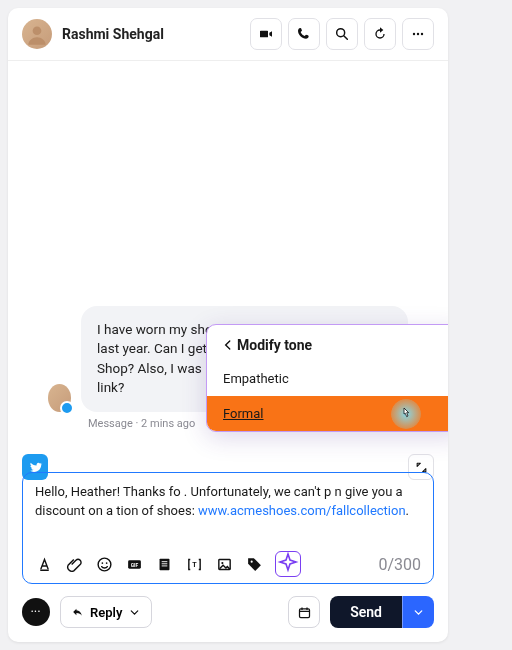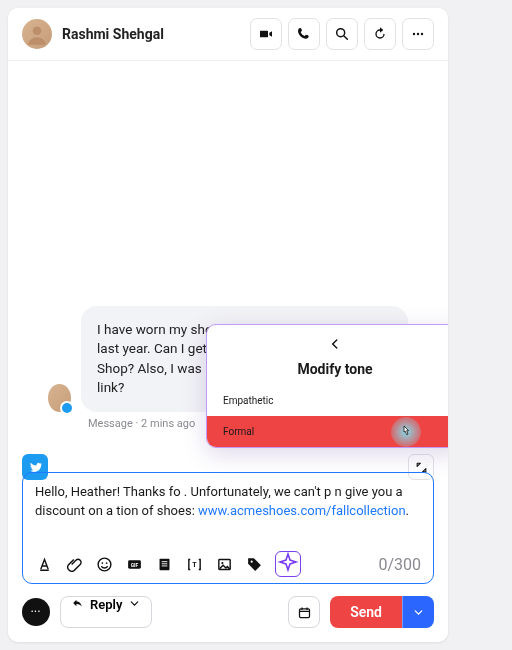--- a/index.html
+++ b/index.html
@@ -27,34 +27,34 @@
   .composer-text{font-size:13px;line-height:1.45;color:#1a1a1a;min-height:62px;}
   .composer-text a{color:#2179ff;text-decoration:none;}
   .toolbar{display:flex;align-items:center;gap:12px;margin-top:6px;}
   .tb-icon{width:18px;height:18px;display:flex;align-items:center;justify-content:center;cursor:pointer;}
   .tb-icon svg{width:17px;height:17px;}
   .ai-btn{width:26px;height:26px;border:1.5px solid #7a3ff2;border-radius:6px;display:flex;align-items:center;justify-content:center;}
   .counter{margin-left:auto;font-size:16px;color:#8a8a92;}
   .footer{display:flex;align-items:center;gap:10px;padding:0 14px 14px;}
   .brand-dot{width:28px;height:28px;border-radius:50%;background:#111;display:flex;align-items:center;justify-content:center;}
   .brand-dot span{color:#fff;font-size:7px;letter-spacing:1px;}
-  .reply-btn{height:32px;border:1px solid #d6d6dd;border-radius:8px;background:#fff;display:flex;gap:6px;padding:0 10px;font-size:13px;font-weight:600;cursor:pointer;}
+  .reply-btn{height:32px;border:1px solid #d6d6dd;border-radius:8px;background:#fff;display:flex;align-items:center;gap:6px;padding:0 10px;font-size:13px;font-weight:600;cursor:pointer;}
   .reply-btn svg{width:13px;height:13px;}
   .sched-btn{width:32px;height:32px;border:1px solid #d6d6dd;border-radius:8px;background:#fff;display:flex;align-items:center;justify-content:center;margin-left:auto;}
   .sched-btn svg{width:15px;height:15px;}
   .send-group{display:flex;}
-  .send-btn{height:32px;background:#ef4444;color:#fff;border:none;border-radius:8px 0 0 8px;padding:0 20px;font-size:14px;font-weight:600;cursor:pointer;}
+  .send-btn{height:32px;background:#0f172a;color:#fff;border:none;border-radius:8px 0 0 8px;padding:0 20px;font-size:14px;font-weight:600;cursor:pointer;}
   .send-more{height:32px;width:32px;background:#2b66ff;border:none;border-left:1px solid rgba(255,255,255,.35);border-radius:0 8px 8px 0;display:flex;align-items:center;justify-content:center;cursor:pointer;}
   .send-more svg{width:13px;height:13px;fill:#fff;}
   
   .popover{position:absolute;left:198px;top:316px;width:258px;background:#fff;border:1px solid #c39af5;border-radius:10px;box-shadow:0 6px 24px rgba(70,40,140,.18);z-index:20;overflow:hidden;}
-  .pop-head{display:flex;align-items:center;gap:10px;padding:12px 14px 8px;font-weight:700;font-size:14px;color:#1a1a1a;flex-direction:column;}
+  .pop-head{display:flex;align-items:center;gap:2px;padding:12px 14px 8px;font-weight:700;font-size:14px;color:#1a1a1a;}
   .pop-head svg{width:14px;height:14px;}
-  .pop-item{padding:10px 16px;font-size:10px;color:#1a1a1a;cursor:pointer;}
-  .pop-item.hover{background:#ef4444;position:relative;}
+  .pop-item{padding:10px 16px;font-size:13px;color:#1a1a1a;cursor:pointer;}
+  .pop-item.hover{background:#f97316;position:relative;text-decoration:underline;}
   .cursor-ring{position:absolute;right:42px;top:50%;transform:translateY(-50%);width:30px;height:30px;border-radius:50%;background:radial-gradient(circle,#86d8e8 0%,rgba(134,216,232,.25) 70%,rgba(134,216,232,0) 72%);display:flex;align-items:center;justify-content:center;}
 </style>
 </head>
 <body>
 
 <div class="card">
 
   <div class="header">
     <div class="avatar">
       <svg viewBox="0 0 24 24">

